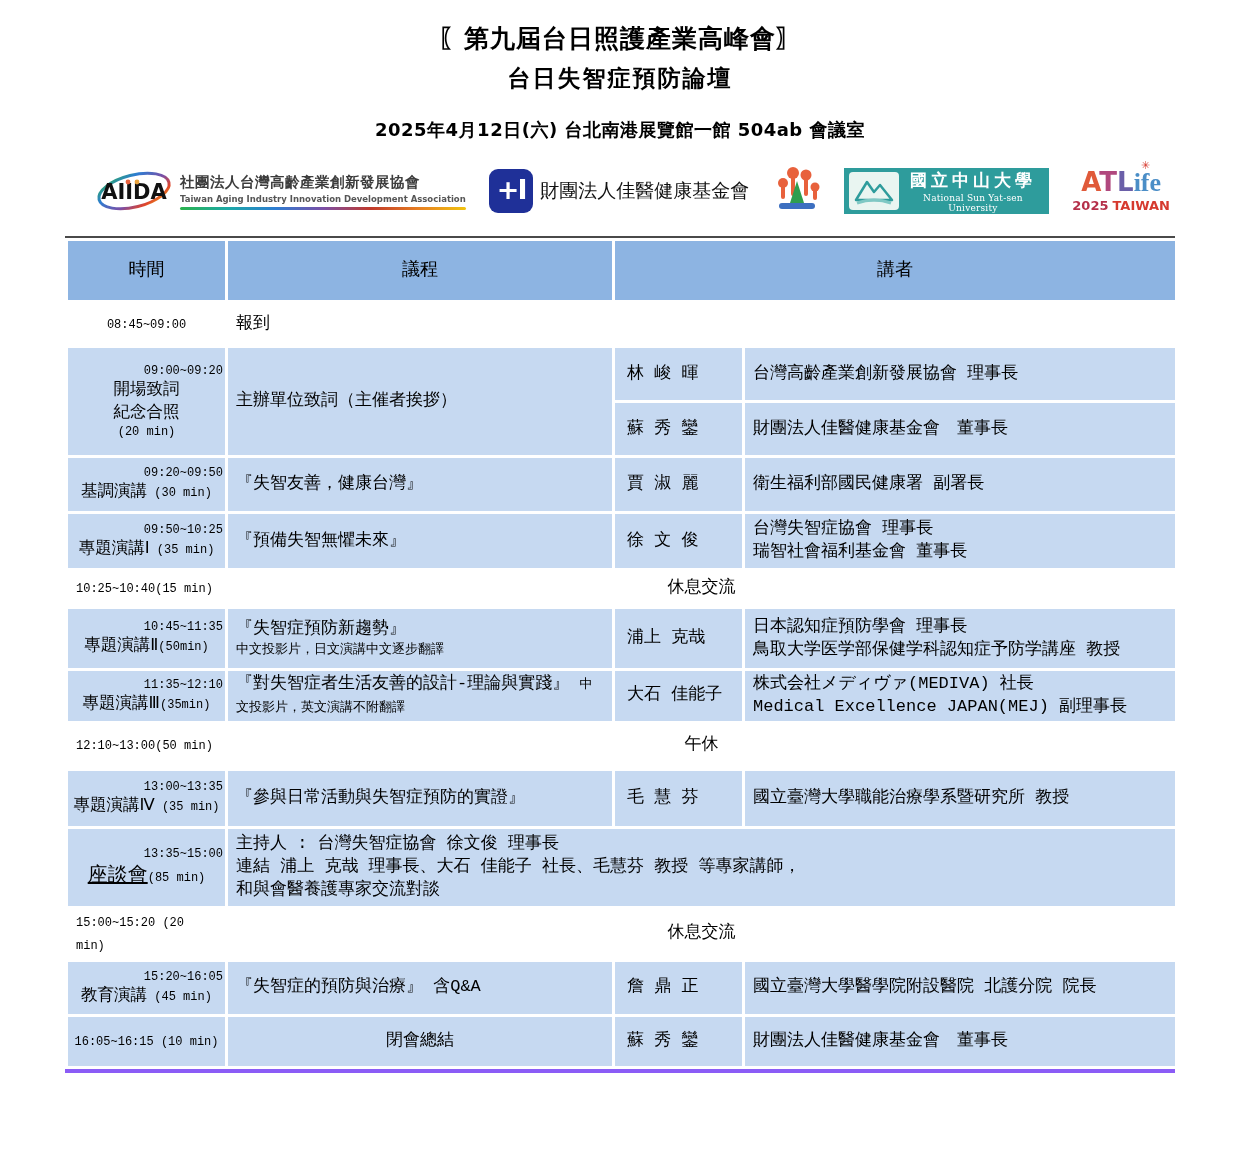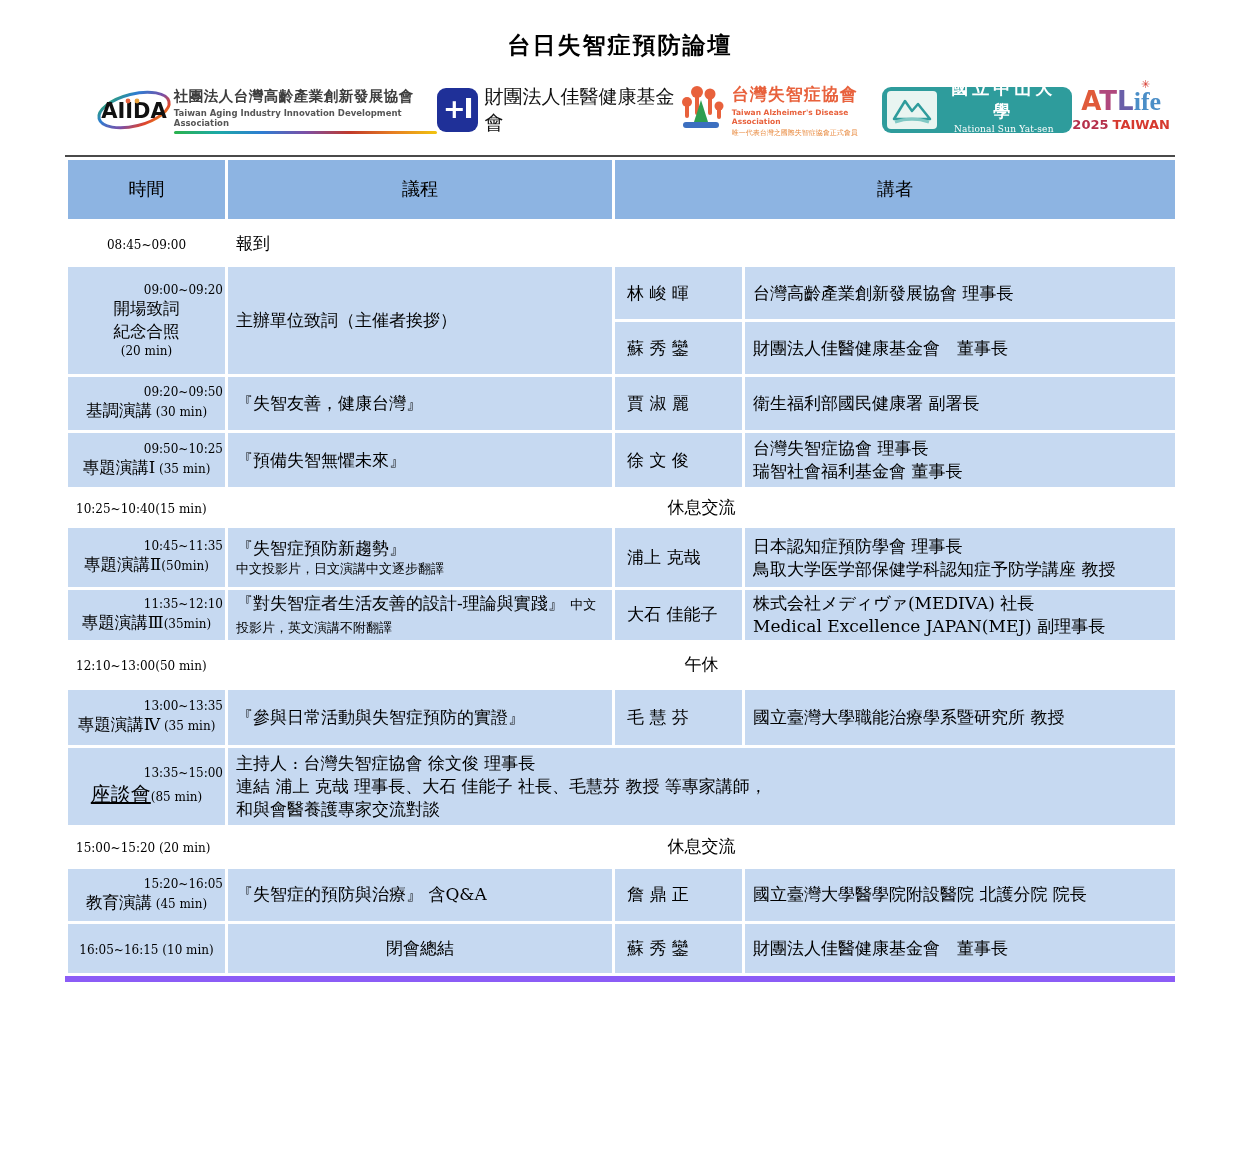--- a/index.html
+++ b/index.html
@@ -39,39 +39,39 @@
   }
   .chc-text { font-size:19px; font-weight:400; color:#111; font-family:"DejaVu Sans","Liberation Sans",sans-serif; }
 
   
   .tada-texts .zh { color:#e8613c; font-size:17px; font-weight:700; font-family:"DejaVu Sans","Liberation Sans",sans-serif; letter-spacing:1px; }
   .tada-texts .en { color:#e8613c; font-size:7.5px; font-weight:700; margin-top:2px; font-family:"DejaVu Sans","Liberation Sans",sans-serif; }
   .tada-texts .note { color:#e8883c; font-size:7px; margin-top:2px; font-family:"DejaVu Sans","Liberation Sans",sans-serif; }
 
   
   .nsysu {
-    width:205px; height:46px; background:#2e9c9c; border-radius:9px;
+    width:205px; height:46px; background:#2e9c9c; border-radius:0;
     display:flex; align-items:center; gap:6px; padding:3px 8px 3px 5px;
   }
   .nsysu-mountain { width:50px; height:38px; background:#e9f5f1; border-radius:4px; display:flex; align-items:center; justify-content:center; }
   .nsysu-texts { flex:1; text-align:center; color:#fff; }
   .nsysu-texts .zh { font-size:17px; font-weight:700; letter-spacing:4px; }
   .nsysu-texts .en { font-size:9px; margin-top:1px; letter-spacing:0.2px; }
 
   
   .atlife { display:block; text-align:center; }
   .atlife .word { font-family:"DejaVu Sans","Liberation Sans",sans-serif; font-weight:800; font-size:26px; line-height:1; position:relative; }
   .atlife .la { color:#e05a3a; } .atlife .lt { color:#b0487e; } .atlife .ll { color:#6a5fa8; }
   .atlife .ife { color:#4b8ec7; position:relative;font-family:Liberation Serif, serif; }
   .atlife .leaf { position:absolute; top:-9px; right:20px; font-size:11px; color:#d63a2f; }
   .atlife .line2 { font-family:"DejaVu Sans","Liberation Sans",sans-serif; font-weight:800; font-size:13px; margin-top:2px; }
   .atlife .yr { color:#b5304a; } .atlife .tw { color:#d63a2f; margin-left:4px; }
 
   
-  .table-wrap { margin:14px 65px 0 65px; border-top:2px solid #4a4a4a; border-bottom:6px solid #8b5cf6; }
+  .table-wrap { margin:14px 65px 0 65px; border-top:2px solid #4a4a4a; border-bottom:4px solid #8b5cf6;font-family:Liberation Mono, monospace; }
   table.agenda { border-collapse:collapse; table-layout:fixed; width:1110px; }
   col.c-time { width:160px; } col.c-agenda { width:387px; }
   col.c-name { width:130px; } col.c-org { width:433px; }
   td, th { border:3px solid #ffffff; vertical-align:middle; padding:2px 8px; font-size:17px; line-height:1.35; }
   th { background:#8db4e2; font-weight:400; font-size:18px; text-align:center; }
   .blue { background:#c6d9f1; }
   .white { background:#ffffff; }
   .t { text-align:center; padding:2px 2px; }
   .tl1 { font-size:12px;text-align:right; }
   .tl2 { font-size:16.5px; }
@@ -82,21 +82,23 @@
   .center { text-align:center; }
   .name-cell { padding-left:12px; }
   .org-cell { padding-left:8px; }
 </style>
 </head>
 <body>
 
 <div class="page">
 
   <div class="titles">
+    <div class="title-main">〖第九屆台日照護產業高峰會〗</div>
     <div class="title-sub">台日失智症預防論壇</div>
+    <div class="date-line">2025年4月12日(六) 台北南港展覽館一館 504ab 會議室</div>
   </div>
 
   <div class="logos">
 
     <div class="logo">
       <div class="aiida-mark">
         <svg width="78" height="46" viewBox="0 0 78 46">
           <defs>
             <linearGradient id="rg" x1="0" y1="0" x2="1" y2="1">
               <stop offset="0" stop-color="#2bb24c"></stop>
@@ -134,25 +136,20 @@
               <rect x="18" y="13" width="4" height="20" rx="2"></rect>
             <circle cx="33" cy="12" r="5.5"></circle>
               <rect x="31" y="15" width="4" height="18" rx="2"></rect>
             <circle cx="42" cy="24" r="4.5"></circle>
               <rect x="40" y="26" width="4" height="11" rx="2"></rect>
           </g>
           <path d="M24 18 L31 40 L17 40 Z" fill="#2f9e4f"></path>
           <rect x="6" y="40" width="36" height="6" rx="3" fill="#3c6fc0"></rect>
         </svg>
       </div>
-      <div class="tada-texts">
-        <div class="zh">台灣失智症協會</div>
-        <div class="en">Taiwan Alzheimer's Disease Association</div>
-        <div class="note">唯一代表台灣之國際失智症協會正式會員</div>
-      </div>
     </div>
 
     <div class="nsysu">
       <div class="nsysu-mountain">
         <svg width="42" height="30" viewBox="0 0 42 30">
           <path d="M3 24 L14 6 L21 16 L27 9 L39 24 Z" fill="none" stroke="#2e9c9c" stroke-width="2.5" stroke-linejoin="round"></path>
           <path d="M4 27 Q21 21 38 27" fill="none" stroke="#7fc8c4" stroke-width="3"></path>
         </svg>
       </div>
       <div class="nsysu-texts">

